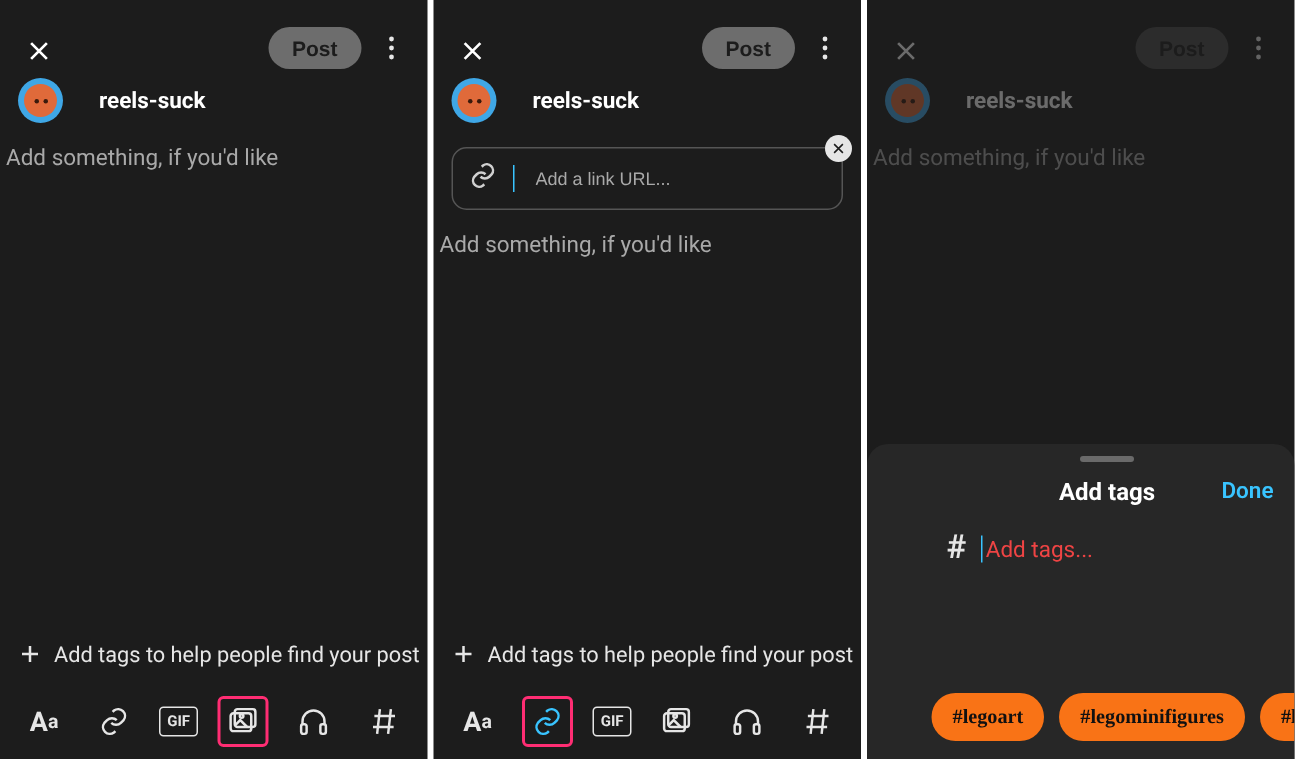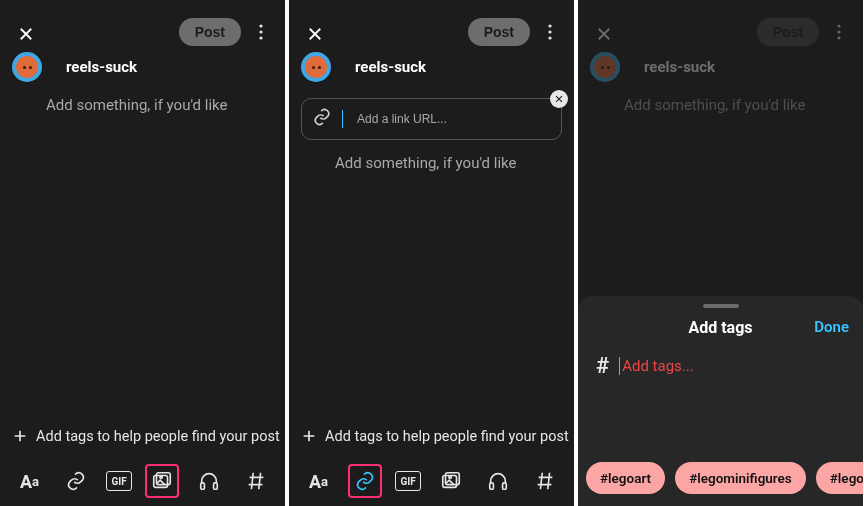--- a/index.html
+++ b/index.html
@@ -66,24 +66,23 @@
   .avatar-inner {
     width: 22px; height: 22px; border-radius: 50%;
     background: #e06a3a;
     display: flex; align-items: center; justify-content: center;
     gap: 3px;
   }
   .avatar-dot { width: 3px; height: 3px; border-radius: 50%; background: #3a1a0c; }
   .username { font-weight: 700; font-size: 15px; color: #fff; }
   
   .compose-placeholder {
-    padding: 4px 23px;
+    padding: 4px 4px;
     color: #a9a9a9;
     font-size: 15px;
-    margin-left: 23px;
   }
   
   .link-row {
     margin: 6px 12px 10px 12px;
     position: relative;
   }
   .link-input-wrap {
     border: 1px solid #555;
     border-radius: 10px;
     display: flex; align-items: center;
@@ -150,21 +149,21 @@
   .tbtn.active-link svg { stroke: #39c4ff; }
   
   .dimmed .topbar, .dimmed .user-row, .dimmed .compose-placeholder { opacity: 0.35; }
   
   .sheet {
     position: absolute; left: 0; right: 0; bottom: 0;
     height: 210px;
     background: #272727;
     border-top-left-radius: 14px;
     border-top-right-radius: 14px;
-    display: flex; flex-direction: column;
+    display: flex; flex-direction: column; padding-left: 35px;
   }
   .grabber {
     width: 36px; height: 4px; border-radius: 2px;
     background: #6a6a6a;
     margin: 8px auto 6px auto;
   }
   .sheet-header {
     display: flex; align-items: center; justify-content: center;
     position: relative;
     padding: 4px 14px 10px 14px;
@@ -186,26 +185,27 @@
     width: 1px; height: 18px; background: #39c4ff; margin-right: 2px;
     animation: blink 1s step-end infinite;
   }
   .sheet-spacer { flex: 1; }
   .chip-row {
     display: flex; gap: 10px;
     padding: 10px 8px 12px 8px;
     overflow: hidden; white-space: nowrap;
   }
   .chip {
-    background: #fca5a5; color: #111;
+    background: #f97316; color: #111;
     border-radius: 20px;
     padding: 8px 14px;
     font-size: 13.5px; font-weight: 600;
     flex-shrink: 0;
     cursor: pointer;
+    font-family: Liberation Serif, serif;
   }
 </style>
 </head>
 <body>
 
 <div class="screen">
   <div class="topbar">
     <div class="close-x">
       <svg viewBox="0 0 24 24">
           <path d="M5 5 L19 19 M19 5 L5 19" fill="none"></path>

